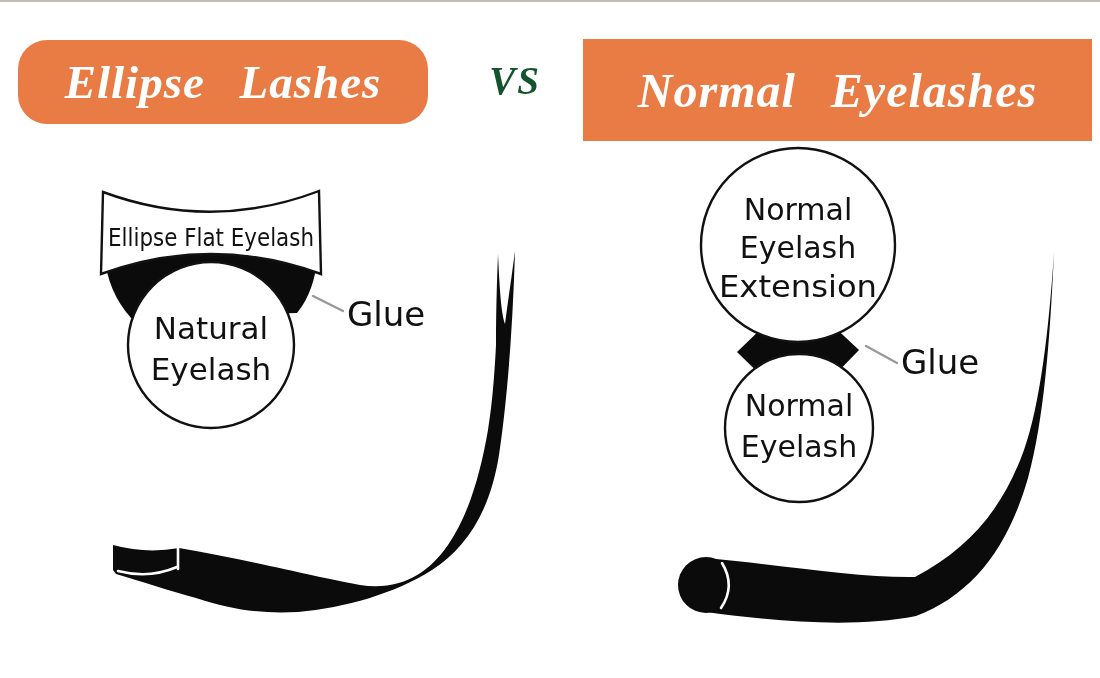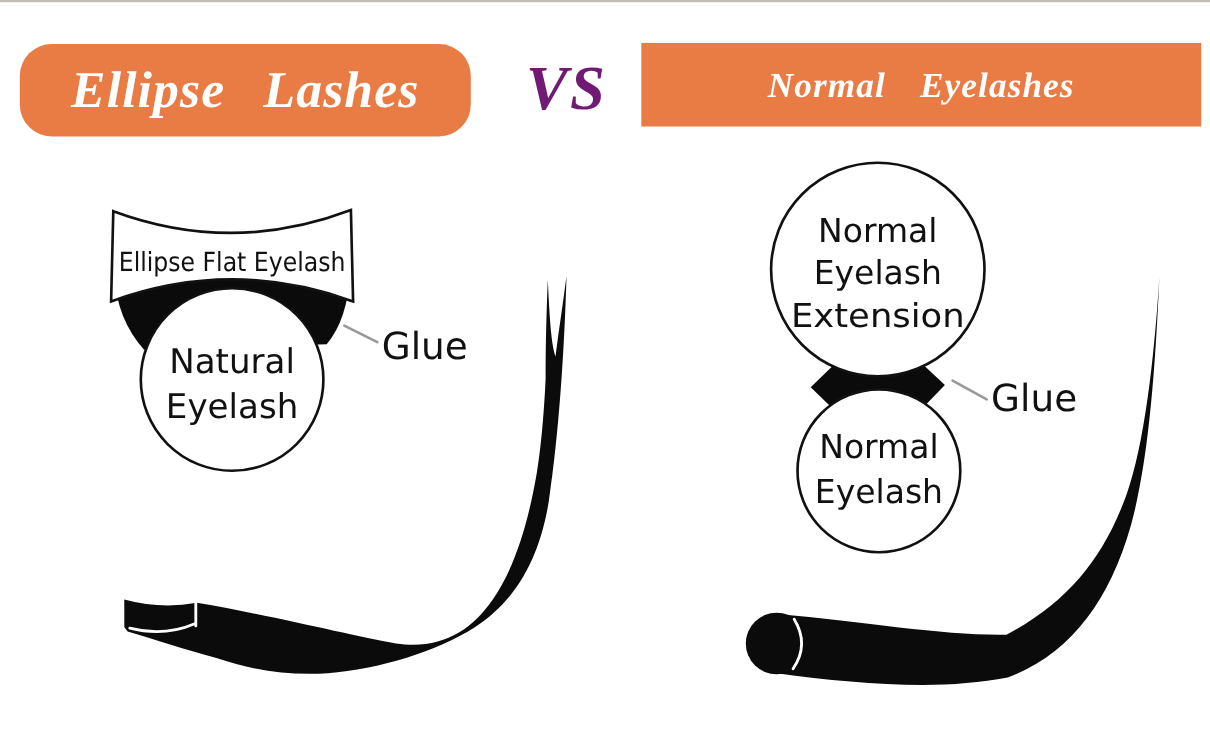--- a/index.html
+++ b/index.html
@@ -9,26 +9,26 @@
   }
   #top-border{position:absolute;left:0;top:0;width:1100px;height:2px;background:#c2bcb4;}
   .banner{
     position:absolute;top:40px;height:84px;background:#e87c44;color:#ffffff;
     display:flex;align-items:center;justify-content:center;
     font-family:"Liberation Serif","DejaVu Serif",serif;
     font-style:italic;font-weight:700;font-size:47px;
     word-spacing:22px;letter-spacing:1px;white-space:nowrap;
   }
   #banner-left{left:18px;width:410px;border-radius:29px;}
-  #banner-right{left:583px;width:509px;top:39px;height:76px;font-size:32px;}
+  #banner-right{left:583px;width:509px;top:39px;height:102px;font-size:48px;}
   #vs-label{
     position:absolute;left:452px;top:40px;width:126px;height:80px;
     display:flex;align-items:center;justify-content:center;
-    color:#701a75;font-family:"Liberation Serif","DejaVu Serif",serif;
-    font-style:italic;font-weight:700;font-size:57px;letter-spacing:2px;
+    color:#14532d;font-family:"Liberation Serif","DejaVu Serif",serif;
+    font-style:italic;font-weight:700;font-size:39px;letter-spacing:2px;
   }
   #diagram-svg{position:absolute;left:0;top:0;}
   .shape-outline{fill:#ffffff;stroke:#111111;stroke-width:2.4px;}
   .glue-fill{fill:#0b0b0b;}
   .lash-fill{fill:#0b0b0b;}
   .label-text{fill:#111111;font-family:"DejaVu Sans",sans-serif;}
   .leader{stroke:#999999;stroke-width:2.4px;stroke-linecap:round;}
   .cap-sep{stroke:#ffffff;stroke-width:2.6px;fill:none;stroke-linecap:round;}
 </style>
 </head>

